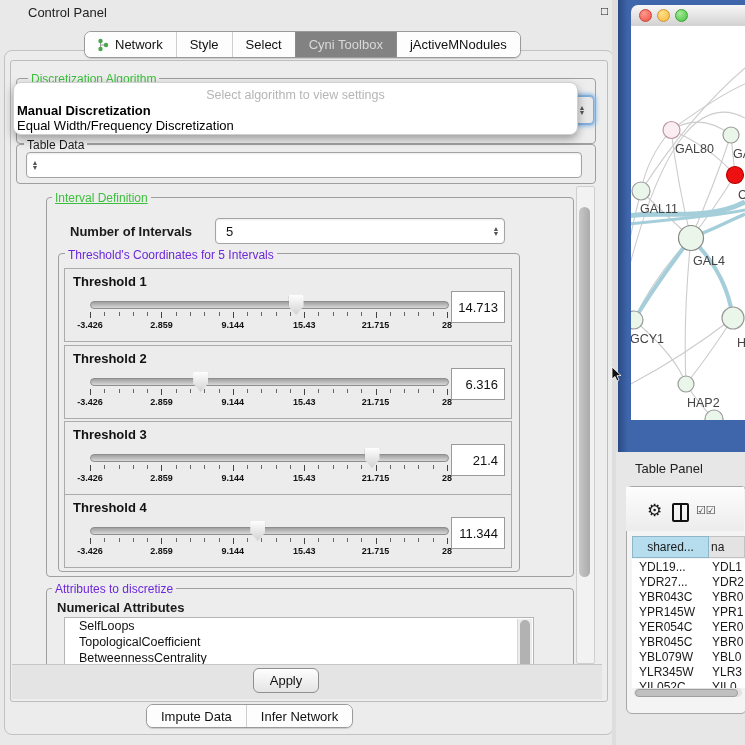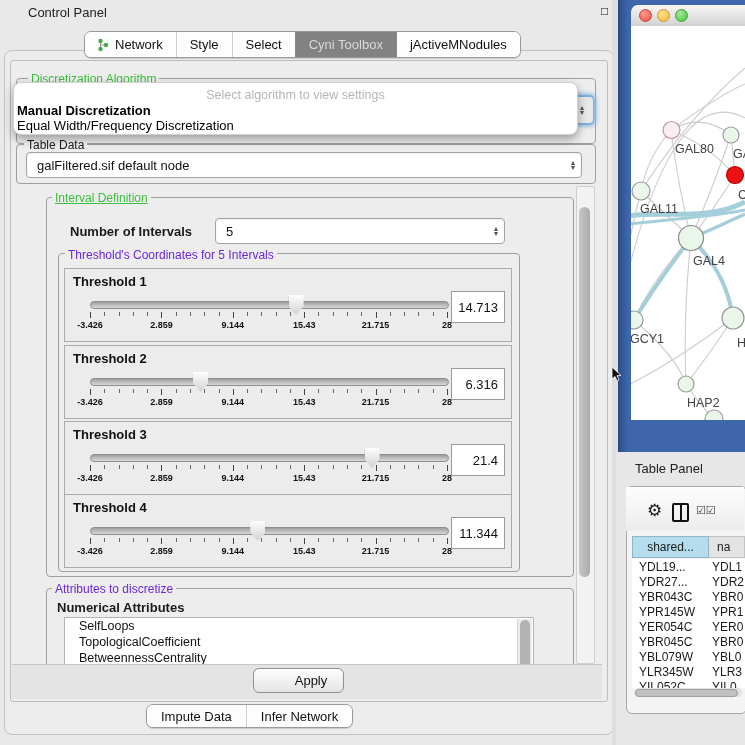--- a/index.html
+++ b/index.html
@@ -66,21 +66,21 @@
 
   
   .attr-list{background:#fff;border:1px solid #b5b5b5;overflow:hidden;}
   .attr-item{font-size:12.5px;color:#111;padding:1px 0 1px 14px;height:14px;white-space:nowrap;}
   .list-scroll{position:absolute;right:1px;top:1px;width:14px;bottom:1px;background:#ededed;border-left:1px solid #d5d5d5;}
   .list-thumb{position:absolute;left:2px;top:1px;width:10px;height:95%;border-radius:5px;background:#b2b2b2;}
 
   
   .apply-strip{left:12px;top:664px;width:590px;height:34px;background:#e4e4e4;border-top:1px solid #c6c6c6;}
   .btn{border:1px solid #8f8f8f;border-radius:6px;background:linear-gradient(#fefefe,#e4e4e4);
-       font-size:13px;color:#111;display:flex;align-items:center;justify-content:center;padding-left:25px;}
+       font-size:13px;color:#111;display:flex;align-items:center;justify-content:center;}
   .bottabs{left:146px;top:704px;height:22px;display:flex;border:1px solid #9a9a9a;border-radius:7px;
            background:#fdfdfd;overflow:hidden;box-shadow:0 1px 1px rgba(0,0,0,.15);}
   .btab{display:flex;align-items:center;justify-content:center;font-size:13px;padding:0 14px;color:#111;background:#fdfdfd;white-space:nowrap;}
   .btab.sel{background:#7f7f7f;color:#d6d6d6;}
   .btab + .btab{border-left:1px solid #cfcfcf;}
 
   
   .seam{left:612px;top:0;width:8px;height:745px;background:#dedede;}
   .netwin{left:618px;top:0;width:127px;height:452px;background:linear-gradient(90deg,#2a4a86,#3f66ab 10px,#3f66ab);}
   .net-titlebar{left:631px;top:5px;width:114px;height:21px;border-top-left-radius:7px;
@@ -92,21 +92,21 @@
   .tp-bg{left:616px;top:452px;width:129px;height:293px;background:#e7e7e7;}
   .tp-title{left:635px;top:461px;font-size:13px;color:#222;}
   .tp-win{left:626px;top:486px;width:119px;height:226px;border:1px solid #a8a8a8;border-radius:6px;background:#f4f4f4;overflow:hidden;}
   .tp-toolbar{left:626px;top:487px;width:118px;height:44px;background:linear-gradient(#fdfdfd,#ececec);}
   .gear{font-size:17px;color:#1a1a1a;}
   .split-icon{width:13px;height:15px;border:2px solid #111;border-radius:2px;}
   .split-icon i{display:block;width:2px;height:100%;background:#111;margin:0 auto;}
   .checks{font-size:11px;color:#333;letter-spacing:0px;}
   .tbl-header{display:flex;font-size:12px;height:22px;}
   .th1{width:75px;background:#b5ddee;border:1px solid #8fb6c8;display:flex;align-items:center;justify-content:center;}
-  .th2{flex:1;background:#e3e3e3;border:1px solid #c2c2c2;border-left:none;display:flex;align-items:center;padding-left:8px;}
+  .th2{flex:1;background:#e3e3e3;border:1px solid #c2c2c2;border-left:none;display:flex;align-items:center;padding-left:2px;}
   .tbl-rows{overflow:hidden;background:#fff;}
   .trow{display:flex;height:15px;font-size:12px;align-items:center;}
   .td1{width:75px;padding-left:7px;box-sizing:border-box;white-space:nowrap;}
   .td2{flex:1;padding-left:5px;white-space:nowrap;overflow:hidden;}
   .hscroll{left:634px;top:688px;width:108px;height:9px;background:#e2e2e2;border-radius:5px;}
   .hthumb{position:absolute;left:1px;top:0.5px;width:103px;height:8px;border-radius:5px;background:#c0c0c0;border:1px solid #9e9e9e;box-sizing:border-box;}
 
   .netfocus{left:570px;top:96px;width:22px;height:26px;background:#e8e8e8;border:1px solid #7aaede;border-radius:4px;
             box-shadow:0 0 4px 2px #7fb3e4;z-index:10;}
   .algcombo{left:26px;top:95px;width:566px;height:28px;z-index:5;}
@@ -151,21 +151,20 @@
 
   <div class="abs popup">
     <div class="hint">Select algorithm to view settings</div>
     <div class="opt b" style="top:20px;">Manual Discretization</div>
     <div class="opt" style="top:35px;">Equal Width/Frequency Discretization</div>
   </div>
 
   <div class="abs grp" style="left:16px;top:144px;width:578px;height:38px;"></div>
   <div class="grp-title t-black" style="left:24px;top:138px;">Table Data</div>
   <div class="abs combo" style="left:26px;top:152px;width:554px;height:24px;">
-    <span class="txt">galFiltered.sif default node</span>
     <span class="stepper">
         <i>▲</i>
         <i>▼</i>
       </span>
   </div>
 
   <div class="abs viewport">
 
     <div class="abs grp" style="left:34px;top:13px;width:526px;height:378px;"></div>
     <div class="grp-title t-green" style="left:40px;top:7px;text-decoration:underline;">Interval Definition</div>

